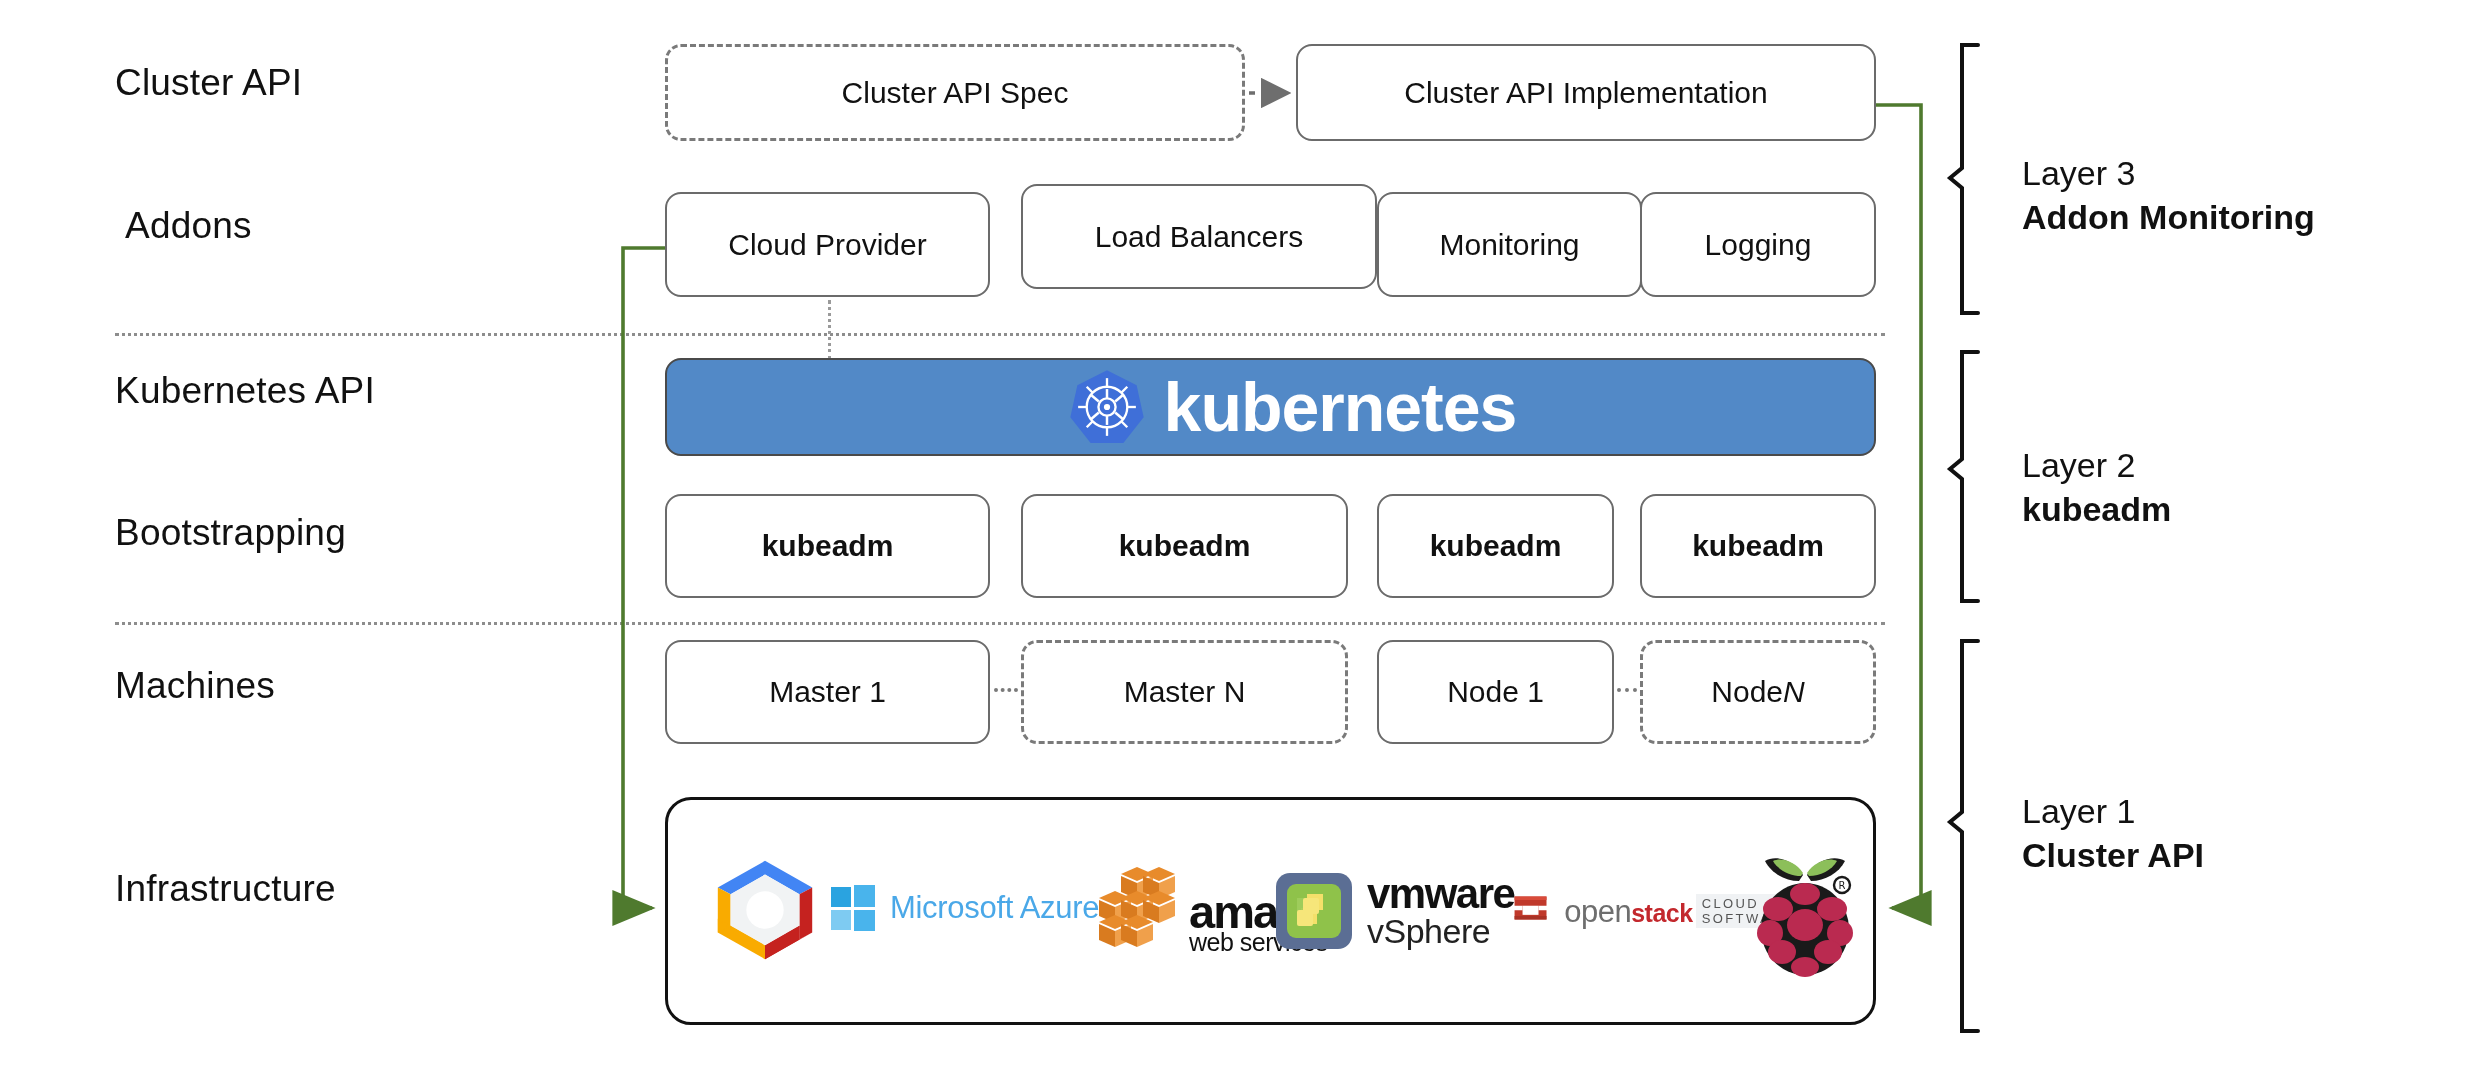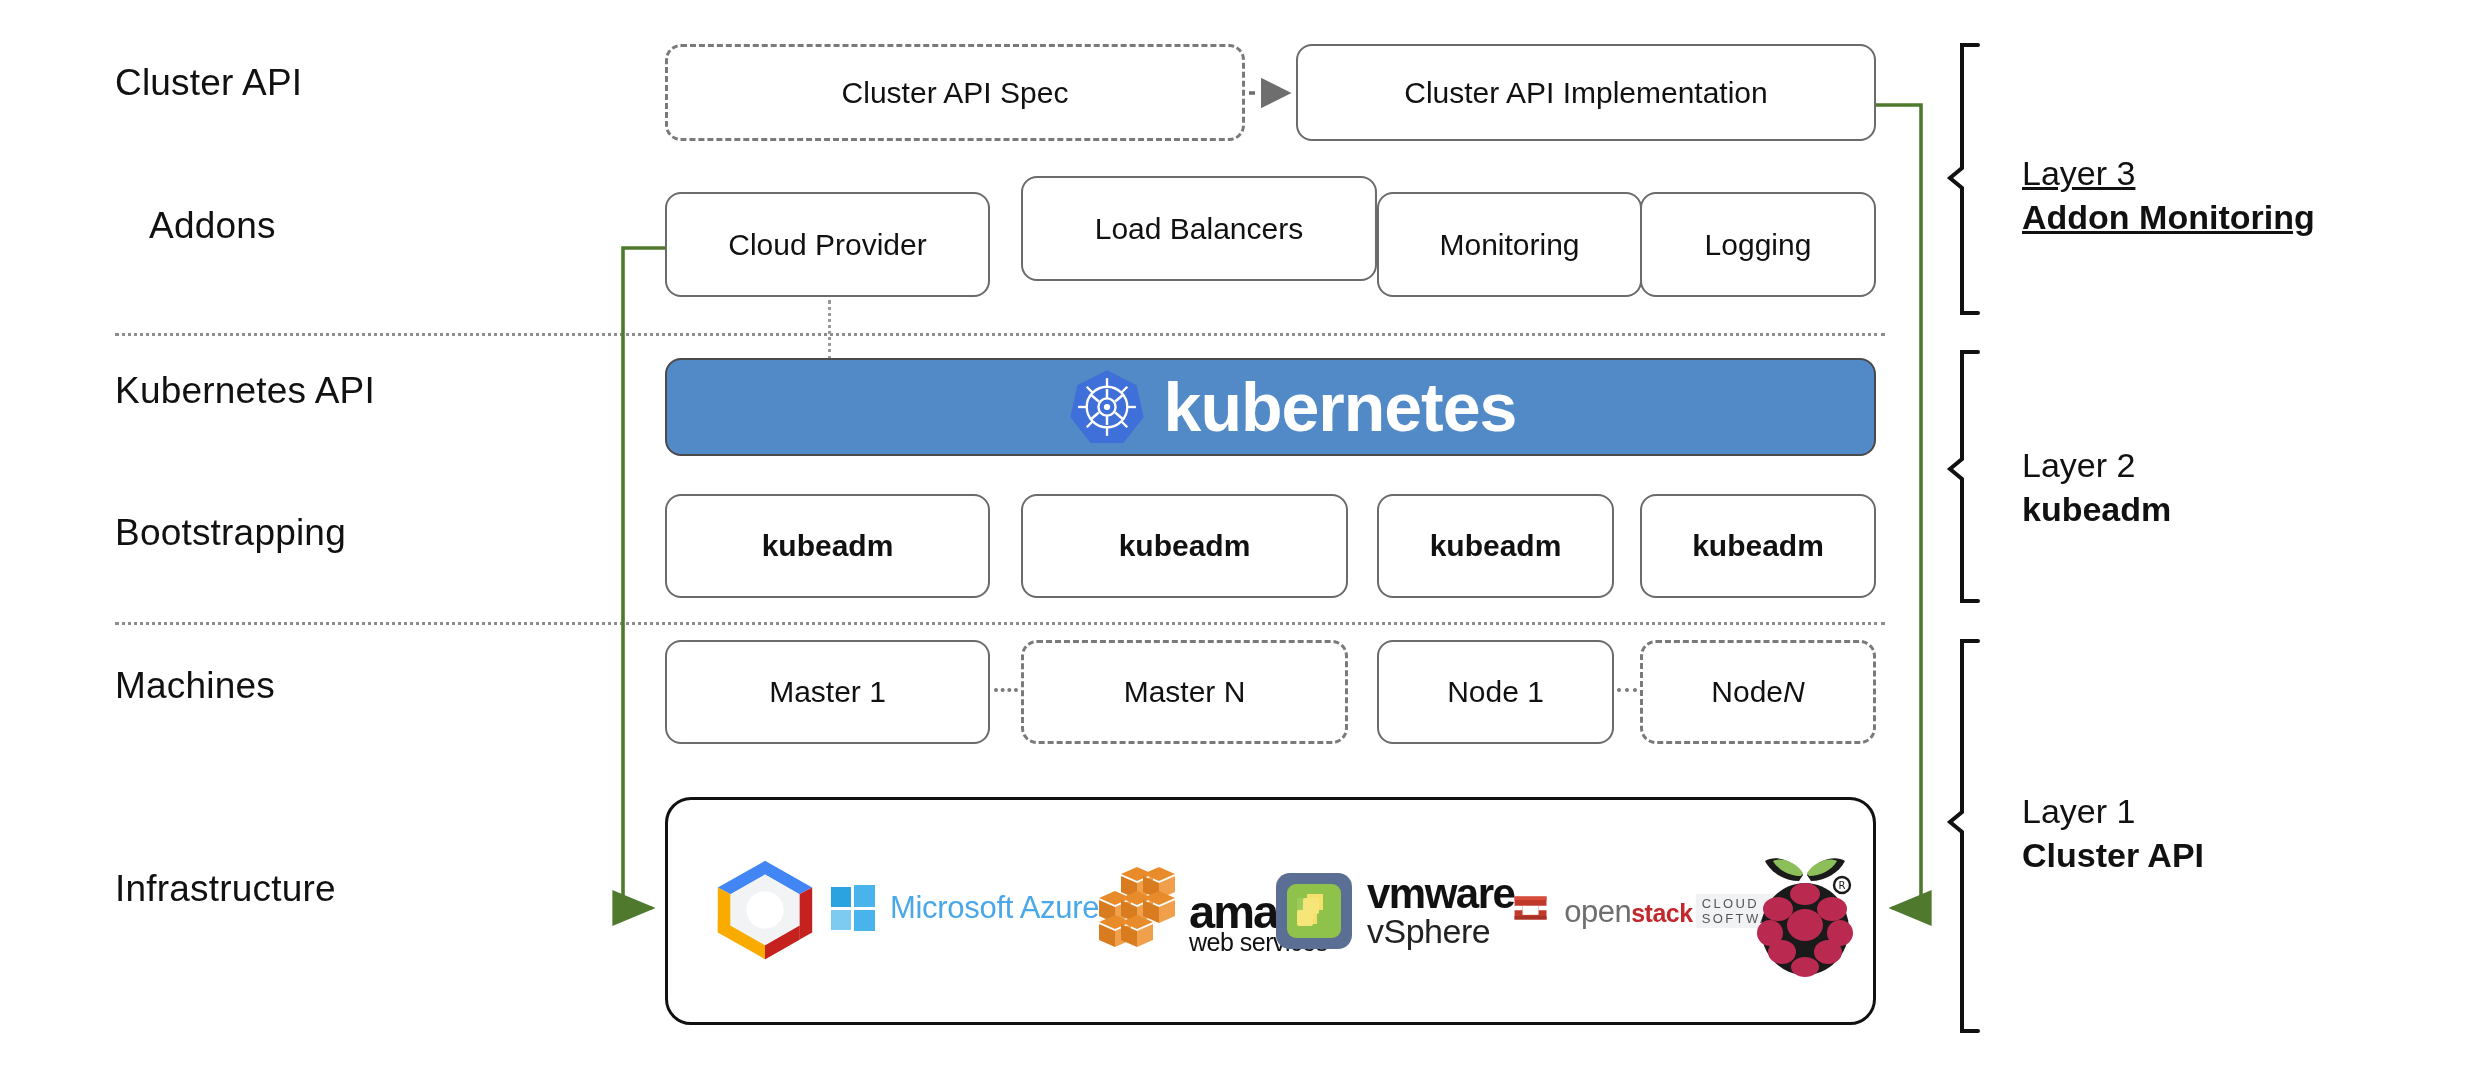--- a/index.html
+++ b/index.html
@@ -34,36 +34,36 @@
   .os-open{font-size:31px;color:#6e6e6e;letter-spacing:-.5px;}
   .os-stack{font-size:25px;color:#c3282d;font-weight:bold;letter-spacing:-.5px;}
   .os-sub{font-size:13px;color:#555;letter-spacing:2.4px;background:#f0f2f4;padding:2px 6px;}
 </style>
 </head>
 <body>
 
 <div id="stage">
 
   <div class="row-label" style="left:115px;top:62px;">Cluster API</div>
-  <div class="row-label" style="left:125px;top:205px;margin-left:24px;">Addons</div>
+  <div class="row-label" style="left:125px;top:205px;">Addons</div>
   <div class="row-label" style="left:115px;top:370px;">Kubernetes API</div>
   <div class="row-label" style="left:115px;top:512px;">Bootstrapping</div>
   <div class="row-label" style="left:115px;top:665px;">Machines</div>
   <div class="row-label" style="left:115px;top:868px;">Infrastructure</div>
 
   <div class="divider" style="left:115px;top:333px;width:1770px;"></div>
   <div class="divider" style="left:115px;top:622px;width:1770px;"></div>
 
   <div class="vdot" style="left:828px;top:300px;height:60px;"></div>
 
   <div class="box dashed" style="left:665px;top:44px;width:580px;height:97px;">Cluster API Spec</div>
   <div class="box" style="left:1296px;top:44px;width:580px;height:97px;">Cluster API Implementation</div>
 
   <div class="box" style="left:665px;top:192px;width:325px;height:105px;">Cloud Provider</div>
-  <div class="box" style="left:1021px;top:176px;width:356px;height:105px;">Load Balancers</div>
+  <div class="box" style="left:1021px;top:184px;width:356px;height:105px;">Load Balancers</div>
   <div class="box" style="left:1377px;top:192px;width:265px;height:105px;">Monitoring</div>
   <div class="box" style="left:1640px;top:192px;width:236px;height:105px;">Logging</div>
 
   <div class="kband" style="left:665px;top:358px;width:1211px;height:98px;">
     <span style="display:block;width:78px;height:78px;">
       <svg viewBox="0 0 100 100" width="78" height="78">
         <polygon points="50,3 88,22 97,63 71,96 29,96 3,63 12,22" fill="#3f6fd8"></polygon>
         <g stroke="#ffffff" stroke-width="3" fill="none">
           <circle cx="50" cy="50" r="26"></circle>
           <circle cx="50" cy="50" r="11"></circle>
@@ -251,21 +251,21 @@
 
     <g fill="none" stroke="#111" stroke-width="4" stroke-linecap="round">
       <path d="M1978,352 L1962,352 L1962,459 L1950,469 L1962,479 L1962,601 L1978,601"></path>
     </g>
 
     <g fill="none" stroke="#111" stroke-width="4" stroke-linecap="round">
       <path d="M1978,641 L1962,641 L1962,812 L1950,822 L1962,832 L1962,1031 L1978,1031"></path>
     </g>
   </svg>
 
-  <div class="layer-label" style="left:2022px;top:152px;text-decoration:underline;">
+  <div class="layer-label" style="left:2022px;top:152px;">
     <div>Layer 3</div>
     <div class="l2">Addon Monitoring</div>
   </div>
   <div class="layer-label" style="left:2022px;top:444px;">
     <div>Layer 2</div>
     <div class="l2">kubeadm</div>
   </div>
   <div class="layer-label" style="left:2022px;top:790px;">
     <div>Layer 1</div>
     <div class="l2">Cluster API</div>

